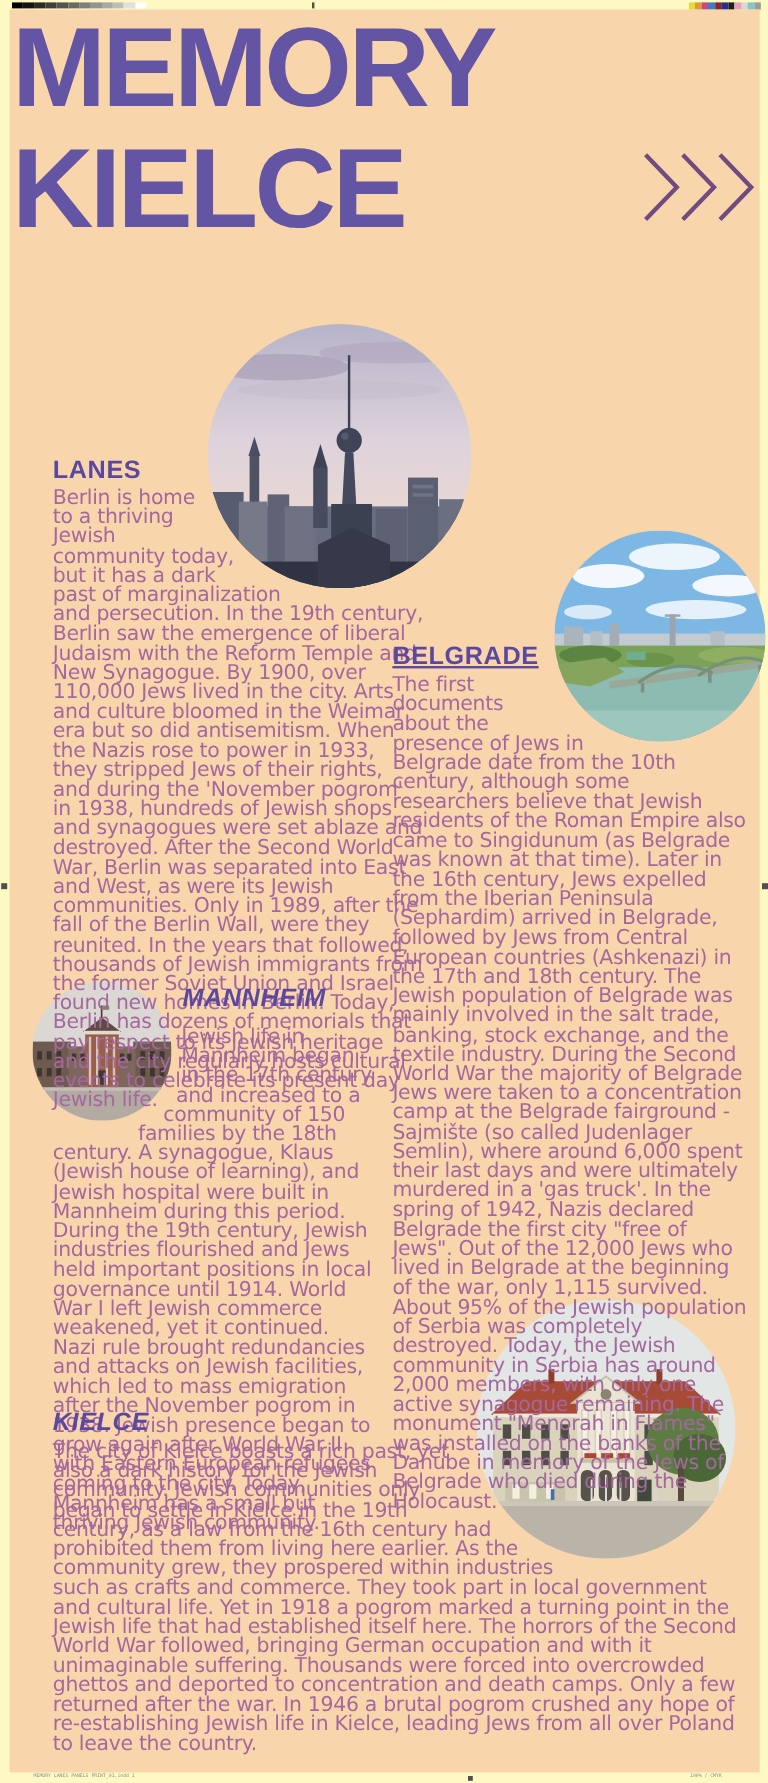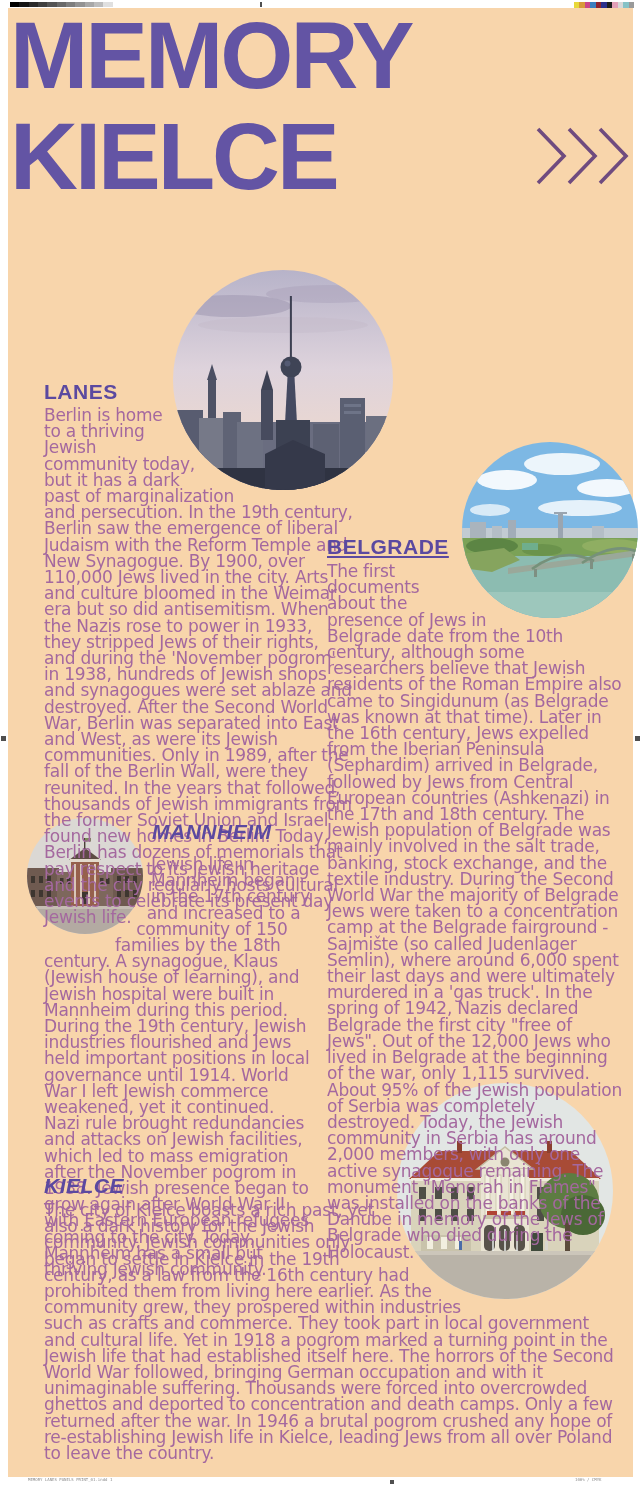--- a/index.html
+++ b/index.html
@@ -1,16 +1,16 @@
 <!DOCTYPE html>
 <html><head>
 <meta charset="utf-8">
 <style>
   html,body{margin:0;padding:0;background:#e9e9e9;}
-  #page{position:relative;width:640px;height:1486px;background:#ffffff;margin:0 auto;overflow:hidden;
+  #page{position:relative;width:640px;height:1486px;background:#fef9c3;margin:0 auto;overflow:hidden;
         font-family:"DejaVu Sans",sans-serif;}
   .sheet{position:absolute;left:8px;top:8px;width:625px;height:1469px;background:#f8d5ab;overflow:hidden;}
 
   
   .strip{position:absolute;display:flex;}
   .strip div{flex:1;height:100%;}
   #graystrip{left:10px;top:2px;width:112px;height:5px;}
   #colorstrip{left:574px;top:2px;width:60px;height:6px;}
   .regmark{position:absolute;background:#4f4f4f;}
   .slug{position:absolute;font-size:4px;line-height:4px;color:#8d8d8d;font-family:"DejaVu Sans Mono",monospace;letter-spacing:0;}

